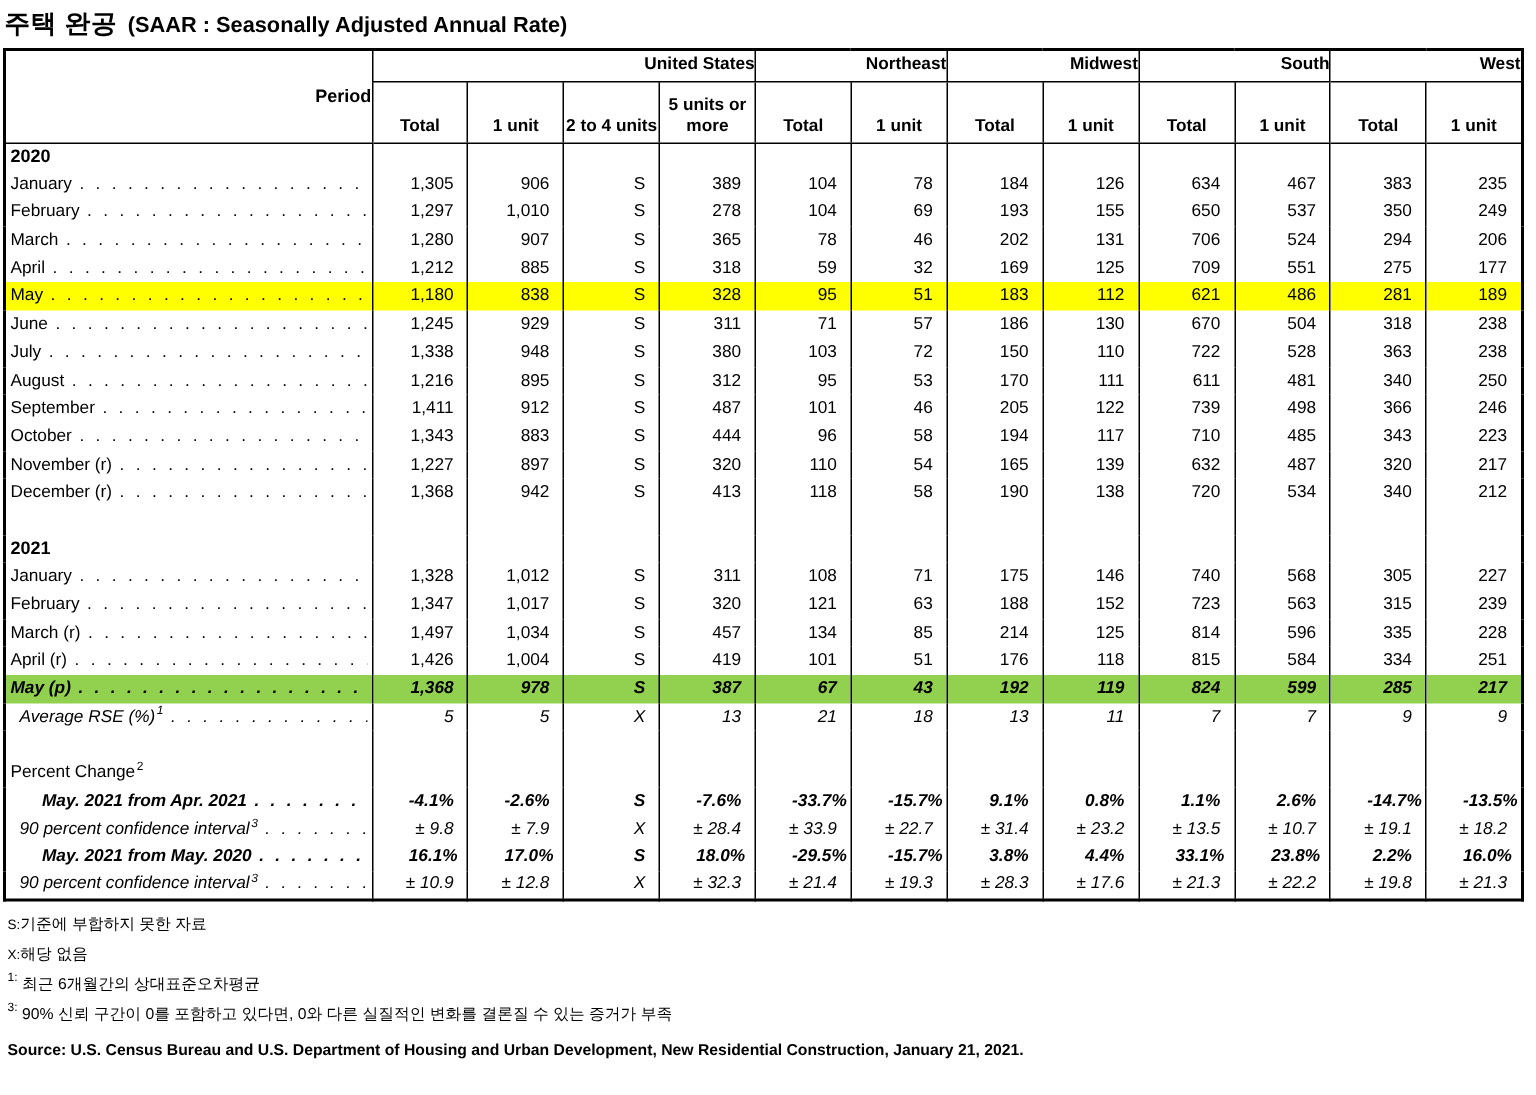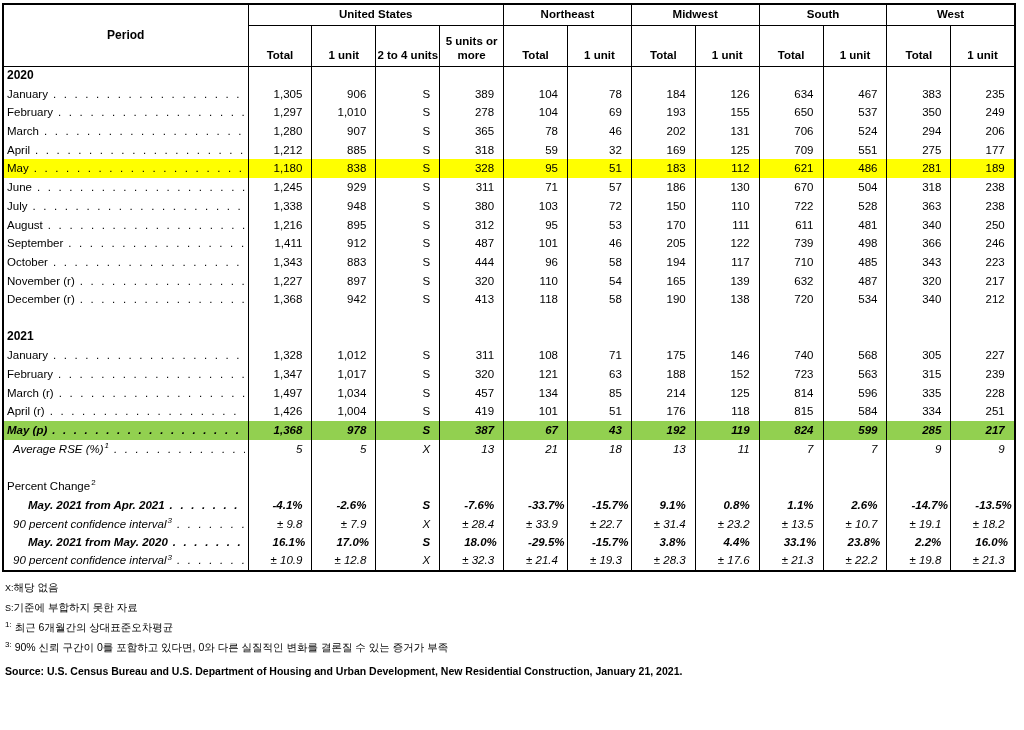--- a/index.html
+++ b/index.html
@@ -22,21 +22,21 @@
     width: 1012px; border: 2px solid #000;
   }
   col.c-period { width: 245px; }
   col.c-num { width: 63.9px; }
 
   th, td {
     padding: 0; margin: 0; overflow: hidden; white-space: nowrap;
     font-size: 11.5px; line-height: 1.1;
   }
   thead th { font-weight: bold; text-align: center; border-left: 1px solid #000; }
-  .group-row th { height: 21px; vertical-align: middle; border-bottom: 1.5px solid #000; }
+  .group-row th { height: 21px; vertical-align: middle; border-bottom: 1.5px solid #000; text-align: right; }
   th.period-head { vertical-align: middle; border-left: none; border-bottom: 1.5px solid #000; font-size: 12px; }
   .sub-row th { height: 41px; vertical-align: bottom; padding-bottom: 3px; white-space: normal; border-bottom: 1.5px solid #000; line-height: 1.25; }
 
   tbody td { height: 18.7px; vertical-align: middle; }
   td.datacell { border-left: 1px solid #000; text-align: right; padding-right: 9px; }
   td.period-cell { text-align: left; padding-left: 3px; }
 
   .period-flex { display: flex; align-items: baseline; width: 100%; }
   .p-label { flex: 0 0 auto; }
   .p-label.indent { padding-left: 6px; }
@@ -59,20 +59,24 @@
   .footnote { font-size: 10.5px; margin-bottom: 7px; line-height: 1.25; }
   .fn-marker { font-size: 9px; }
   .fn-marker.fn-sup { vertical-align: super; font-size: 8px; line-height: 0; padding-right: 3px; }
   .source { font-weight: bold; font-size: 10.5px; margin: 11px 0 0 3px; }
 </style>
 </head>
 <body>
 
 <div class="page">
 
+  <div class="title-row">
+    <span class="title-ko">주택 완공</span>
+    <span class="title-en">(SAAR : Seasonally Adjusted Annual Rate)</span>
+  </div>
 
   <table class="main">
     <colgroup>
       <col class="c-period">
       <col class="c-num">
         <col class="c-num">
         <col class="c-num">
         <col class="c-num">
       <col class="c-num">
         <col class="c-num">
@@ -632,21 +636,21 @@
           <td class="datacell">± 17.6</td>
           <td class="datacell">± 21.3</td>
           <td class="datacell">± 22.2</td>
           <td class="datacell">± 19.8</td>
           <td class="datacell">± 21.3</td>
         </tr>
       </tbody>
   </table>
 
   <div class="footnotes" id="footnotes">
+      <div class="footnote"><span class="fn-marker">S:</span><span>기준에 부합하지 못한 자료</span></div>
       <div class="footnote"><span class="fn-marker">X:</span><span>해당 없음</span></div>
-      <div class="footnote"><span class="fn-marker">S:</span><span>기준에 부합하지 못한 자료</span></div>
       <div class="footnote"><span class="fn-marker fn-sup">1:</span><span>최근 6개월간의 상대표준오차평균</span></div>
       <div class="footnote"><span class="fn-marker fn-sup">3:</span><span>90% 신뢰 구간이 0를 포함하고 있다면, 0와 다른 실질적인 변화를 결론질 수 있는 증거가 부족</span></div>
     </div>
 
   <div class="source">Source: U.S. Census Bureau and U.S. Department of Housing and Urban Development, New Residential Construction, January 21, 2021.</div>
 
 </div>
 
 </body></html>

